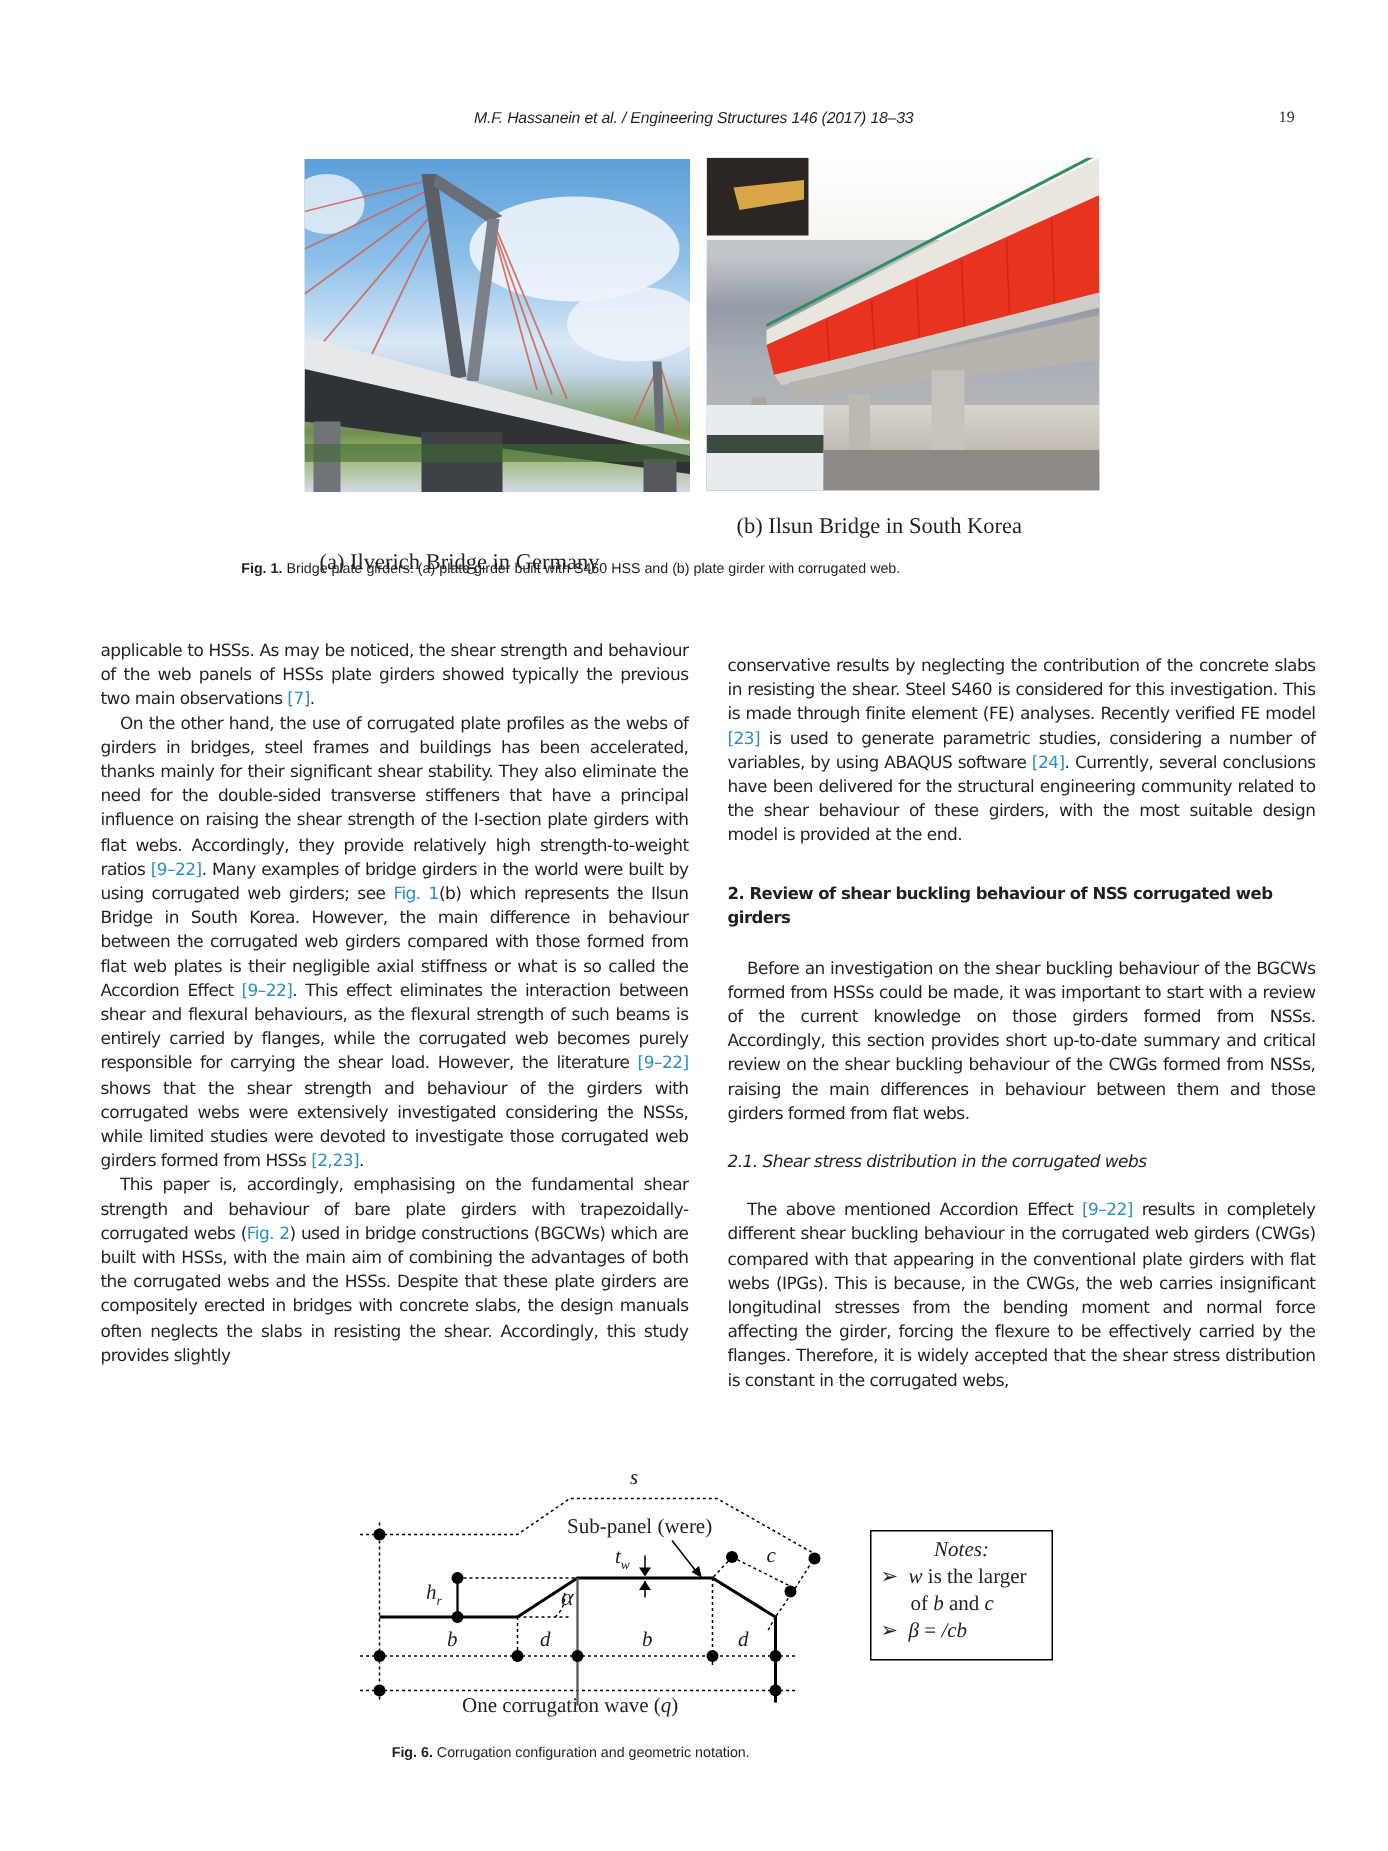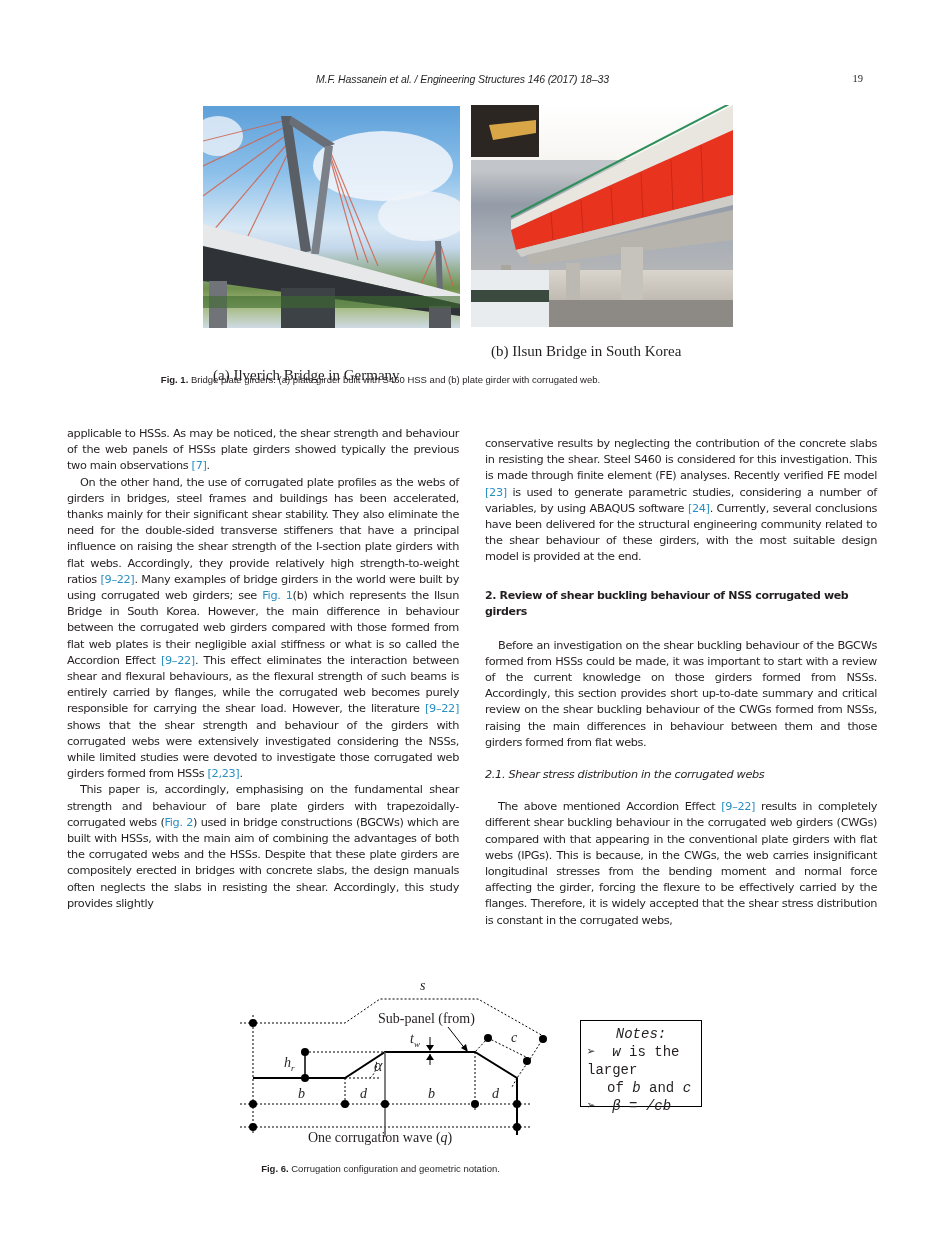--- a/index.html
+++ b/index.html
@@ -20,21 +20,21 @@
   .col { position: absolute; width: 392px; font-family: "DejaVu Sans", sans-serif; font-size: 11.3px; line-height: 16.2px; text-align: justify; letter-spacing: -0.35px; }
   .col.left { left: 67px; top: 426px; }
   .col.right { left: 485px; top: 436px; }
   .col p { text-indent: 0; }
   .col p.indent { text-indent: 13px; }
   .ref { color: #2a8fc0; }
   .h2 { font-weight: bold; font-size: 11px; line-height: 16px; margin-top: 22px; margin-bottom: 18px; text-align: left; }
   .h3 { font-style: italic; margin-top: 16px; margin-bottom: 16px; text-align: left; }
 
   .fig2 { position: absolute; top: 975px; left: 230px; width: 480px; height: 180px; }
-  .notes-box { position: absolute; left: 350px; top: 45px; width: 122px; height: 87px; border: 1px solid #000; font-family: Liberation Mono, monospace; font-size: 14px; line-height: 18px; padding: 4px 6px; }
+  .notes-box { position: absolute; left: 350px; top: 45px; width: 122px; height: 87px; border: 1px solid #000; font-family: Liberation Serif, serif; font-size: 14px; line-height: 18px; padding: 4px 6px; }
   .notes-title { font-style: italic; text-align: center; }
   .fig2-label { position: absolute; font-family: "Liberation Serif", serif; font-size: 14px; }
   .fig2-label.it { font-style: italic; }
 </style>
 </head>
 <body>
 
 <div class="running-head">M.F. Hassanein et al. / Engineering Structures 146 (2017) 18–33</div>
 <div class="page-num">19</div>
 
@@ -176,21 +176,21 @@
       <circle cx="245" cy="129" r="4"></circle>
       <circle cx="287" cy="129" r="4"></circle>
       <circle cx="23" cy="152" r="4"></circle>
       <circle cx="287" cy="152" r="4"></circle>
       <circle cx="258" cy="63" r="4"></circle>
       <circle cx="313" cy="64" r="4"></circle>
       <circle cx="297" cy="86" r="4"></circle>
     </g>
   </svg>
   <span class="fig2-label it" style="left:190px;top:3px;">s</span>
-  <span class="fig2-label" style="left:148px;top:36px;">Sub-panel (from)</span>
+  <span class="fig2-label" style="left:148px;top:36px;">Sub-panel (were)</span>
   <span class="fig2-label it" style="left:180px;top:56px;"><span>t</span><sub style="font-size:9px">w</sub></span>
   <span class="fig2-label it" style="left:281px;top:55px;">c</span>
   <span class="fig2-label it" style="left:54px;top:80px;"><span>h</span><sub style="font-size:9px">r</sub></span>
   <span class="fig2-label it" style="left:144px;top:82px;font-size:16px;">α</span>
   <span class="fig2-label it" style="left:68px;top:111px;">b</span>
   <span class="fig2-label it" style="left:130px;top:111px;">d</span>
   <span class="fig2-label it" style="left:198px;top:111px;">b</span>
   <span class="fig2-label it" style="left:262px;top:111px;">d</span>
   <span class="fig2-label" style="left:78px;top:155px;"><span>One corrugation wave (</span><i>q</i><span>)</span></span>
 

